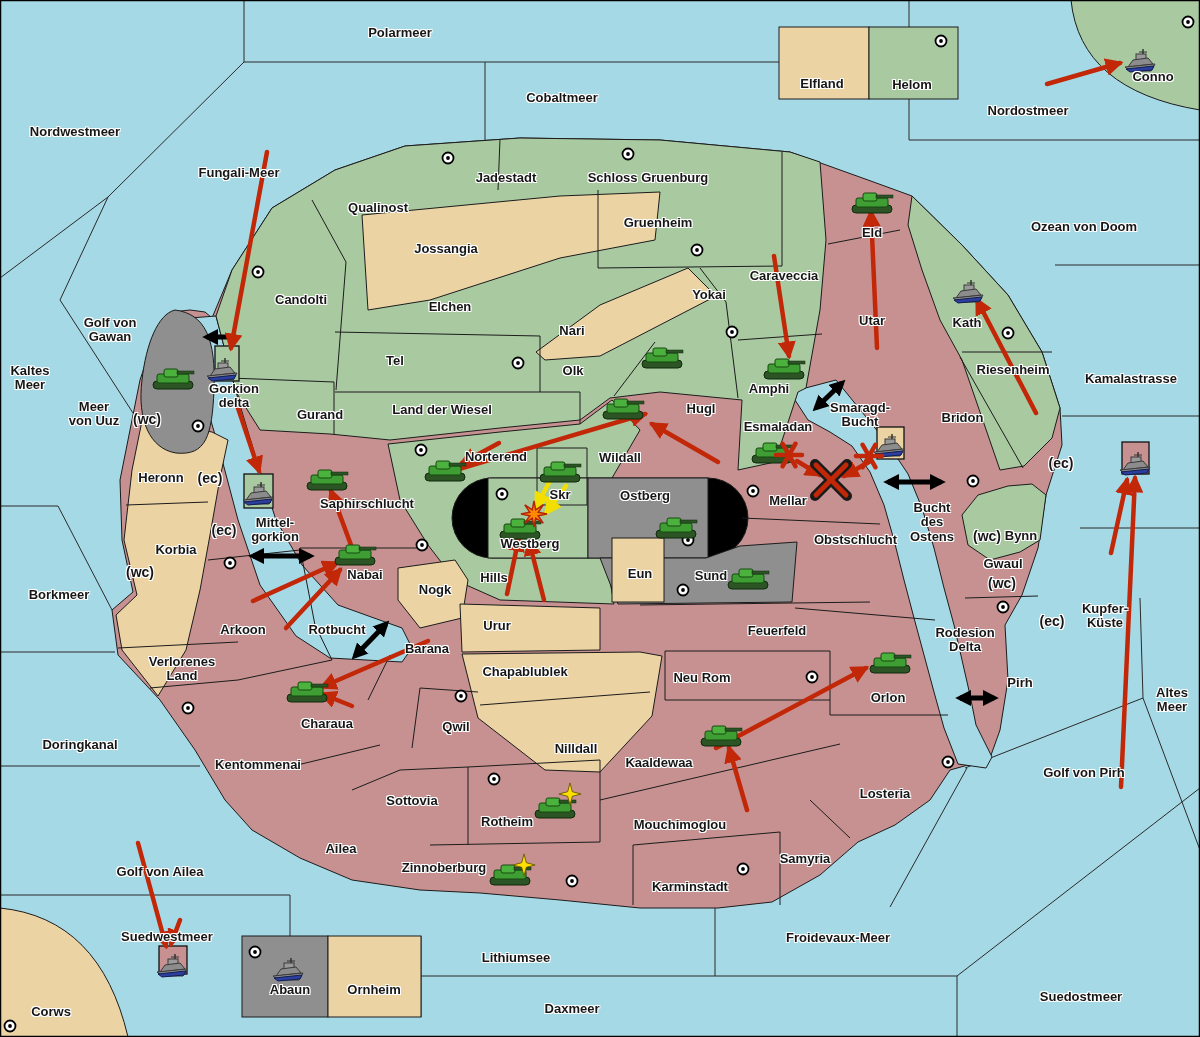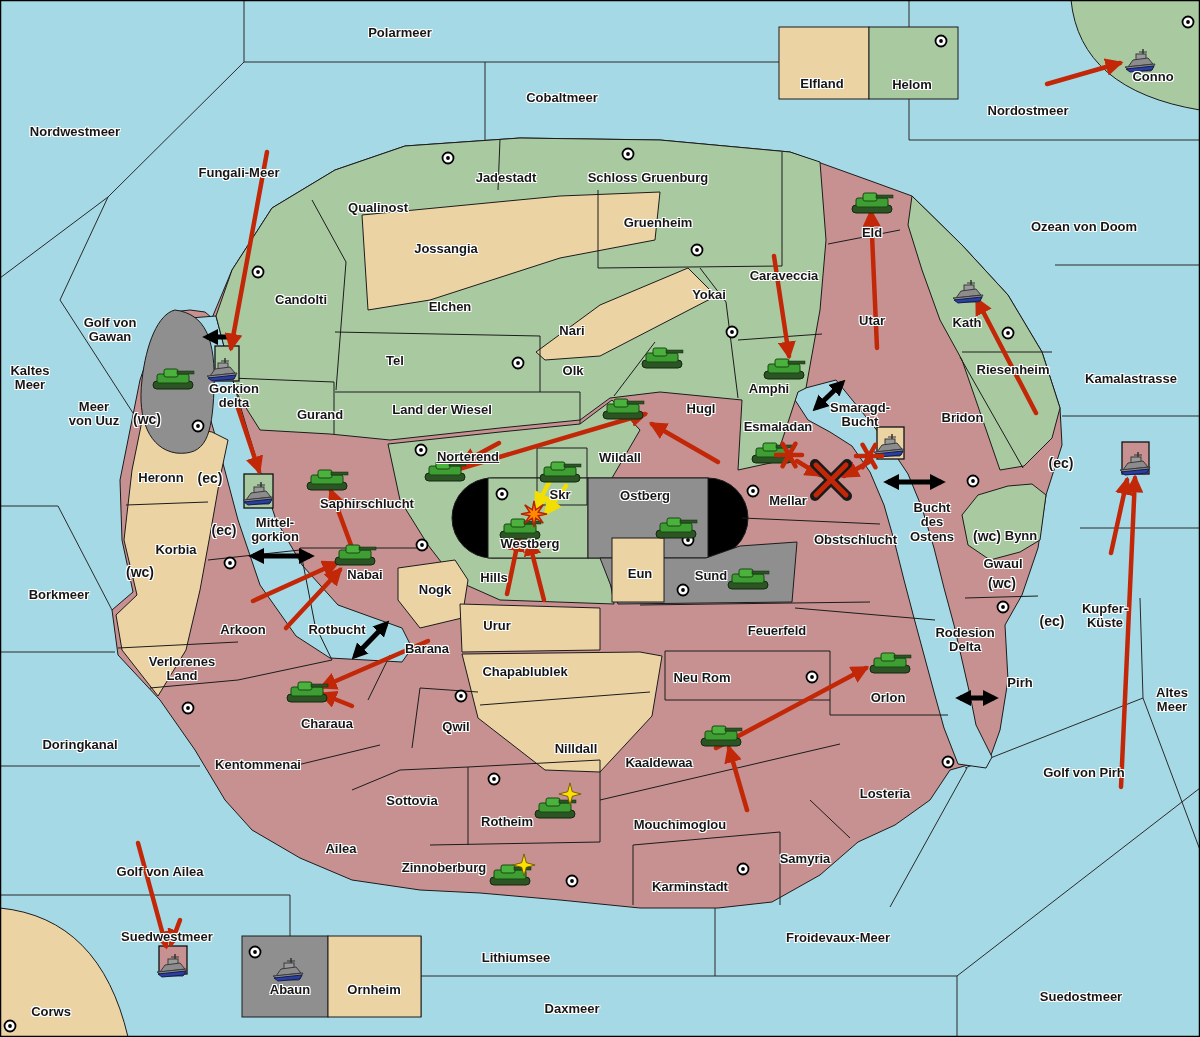--- a/index.html
+++ b/index.html
@@ -369,21 +369,21 @@
       <div class="lbl" style="left: 967px; top: 323px;">Kath</div>
       <div class="lbl" style="left: 1013px; top: 370px;">Riesenheim</div>
       <div class="lbl" style="left: 954px; top: 418px; padding-left: 17px;">Bridon</div>
       <div class="lbl" style="left: 769px; top: 389px;">Amphi</div>
       <div class="lbl" style="left: 778px; top: 427px;">Esmaladan</div>
       <div class="lbl" style="left: 788px; top: 501px;">Mellar</div>
       <div class="lbl" style="left: 835px; top: 540px; padding-left: 41px;">Obstschlucht</div>
       <div class="lbl" style="left: 1021px; top: 536px;">Bynn</div>
       <div class="lbl" style="left: 1003px; top: 564px;">Gwaul</div>
       <div class="lbl" style="left: 1020px; top: 683px;">Pirh</div>
-      <div class="lbl" style="left: 468px; top: 457px; text-decoration: underline;">Norterend</div>
+      <div class="lbl" style="left: 496px; top: 457px;">Norterend</div>
       <div class="lbl" style="left: 620px; top: 458px;">Wildall</div>
       <div class="lbl" style="left: 560px; top: 495px;">Skr</div>
       <div class="lbl" style="left: 645px; top: 496px;">Ostberg</div>
       <div class="lbl" style="left: 530px; top: 544px;">Westberg</div>
       <div class="lbl" style="left: 640px; top: 574px;">Eun</div>
       <div class="lbl" style="left: 711px; top: 576px; text-align: right;">Sund</div>
       <div class="lbl" style="left: 494px; top: 578px;">Hills</div>
       <div class="lbl" style="left: 367px; top: 504px;">Saphirschlucht</div>
       <div class="lbl" style="left: 365px; top: 575px;">Nabai</div>
       <div class="lbl" style="left: 435px; top: 590px;">Nogk</div>

